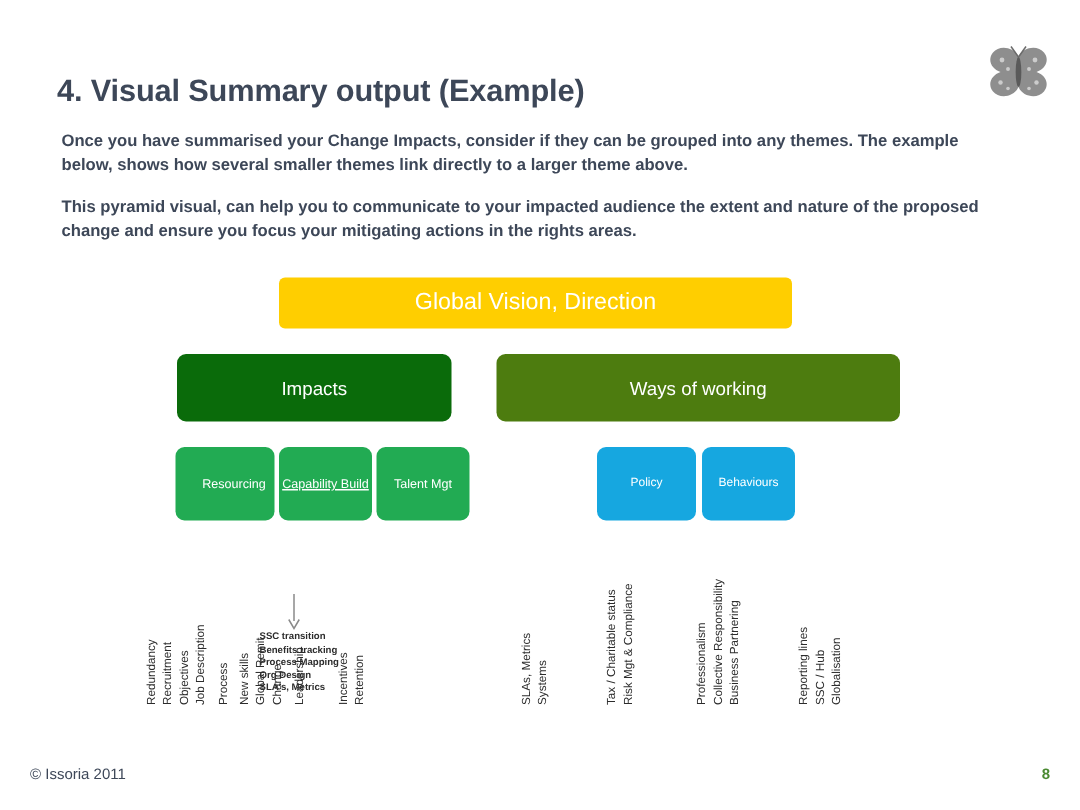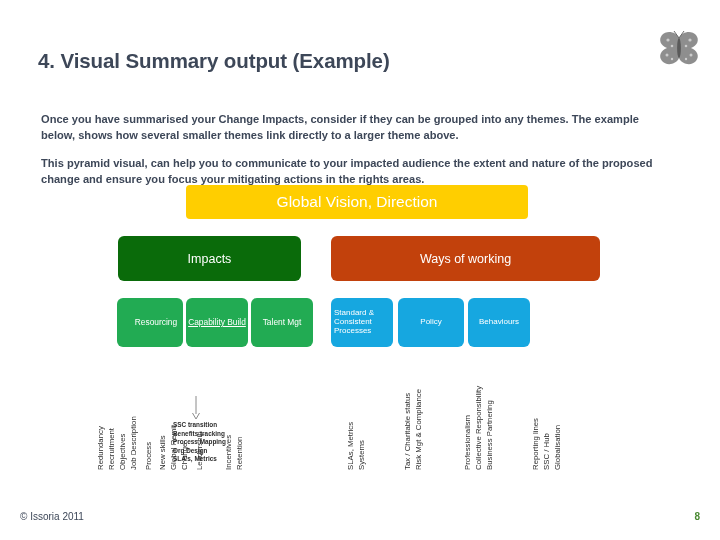--- a/index.html
+++ b/index.html
@@ -39,21 +39,20 @@
 
   
   .body-para {
     position: absolute;
     left: 41px;
     width: 624px;
     font-size: 11.1px;
     font-weight: bold;
     line-height: 15.5px;
     color: #3d4758;
-    margin-top: 25px;
   }
   #para-1 { top: 87px; }
   #para-2 { top: 131px; }
 
   
   #diagram {
     position: absolute;
     left: 0;
     top: 0;
     width: 720px;
@@ -91,21 +90,21 @@
     height: 45px;
     background: #0a6b0a;
     font-size: 12.5px;
     border-radius: 6px;
   }
   #node-ways {
     left: 331px;
     top: 236px;
     width: 269px;
     height: 45px;
-    background: #c2410c;
+    background: #4d7c0f;
     font-size: 12.5px;
     border-radius: 6px;
   }
 
   
   .node-green {
     background: #22ab53;
     font-size: 8.4px;
     height: 49px;
     top: 298px;
@@ -208,21 +207,20 @@
 
   <div class="node" id="node-vision">Global Vision, Direction</div>
 
   <div class="node" id="node-people">Impacts</div>
   <div class="node" id="node-ways">Ways of working</div>
 
   <div class="node node-green" id="node-resourcing">Resourcing</div>
   <div class="node node-green" id="node-capability">Capability Build</div>
   <div class="node node-green" id="node-talent">Talent Mgt</div>
 
-  <div class="node node-blue" id="node-processes">Standard &amp; Consistent Processes</div>
   <div class="node node-blue" id="node-policy">Policy</div>
   <div class="node node-blue" id="node-behaviours">Behaviours</div>
 
   <div class="vlabel" style="left: 97px; top: 470px;">Redundancy</div>
   <div class="vlabel" style="left: 108px; top: 470px;">Recruitment</div>
   <div class="vlabel" style="left: 119px; top: 470px;">Objectives</div>
   <div class="vlabel" style="left: 130px; top: 470px;">Job Description</div>
   <div class="vlabel" style="left: 145px; top: 470px;">Process</div>
   <div class="vlabel" style="left: 159px; top: 470px;">New skills</div>
   <div class="vlabel" style="left: 170px; top: 470px;">Global Remit</div>

